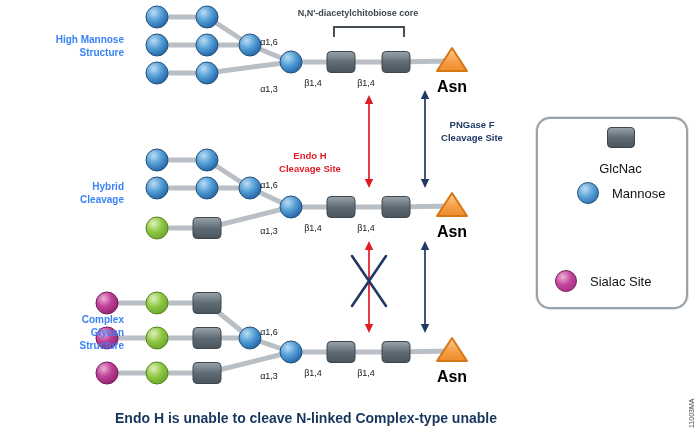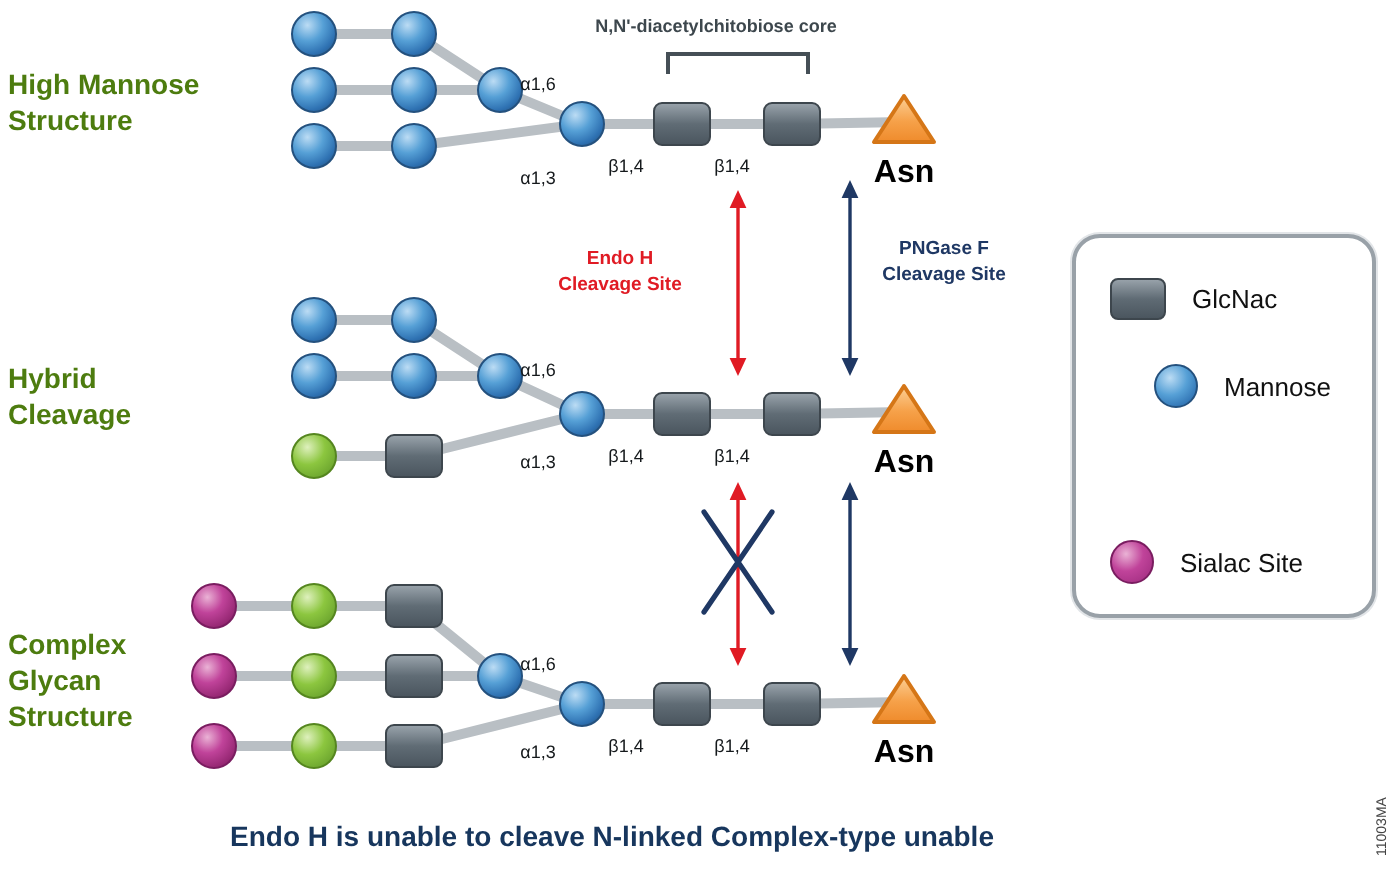--- a/index.html
+++ b/index.html
@@ -4,29 +4,29 @@
 <style>
   * { margin:0; padding:0; box-sizing:border-box; }
   body { background:#fff; font-family:"Liberation Sans", sans-serif; }
   .stage { position:relative; width:700px; height:436px; background:#ffffff; overflow:hidden; }
   .stage > svg { position:absolute; left:0; top:0; }
 
   .edge { stroke:#b9bfc4; stroke-width:5; stroke-linecap:round; }
   .bracket { fill:none; stroke:#454f56; stroke-width:2; }
   .xmark { fill:none; stroke:#1f3864; stroke-width:2.6; stroke-linecap:round; }
 
-  .struct-title { position:absolute; font-weight:bold; font-size:14px; color:#4d7c0f;
-                  line-height:1.28; white-space:pre-line; width:120px; }
+  .struct-title { position:absolute; font-weight:bold; font-size:10px; color:#3b82f6;
+                  line-height:1.28; white-space:pre-line; width:120px;text-align:right; }
   .lbl { position:absolute; transform:translate(-50%,-50%); font-size:9px; color:#15191c; white-space:nowrap; }
   .asn-lbl { position:absolute; transform:translate(-50%,-50%); font-size:16px; font-weight:bold; color:#000; }
   .core-label { position:absolute; transform:translate(-50%,-50%); font-size:9px; font-weight:bold;
                 color:#3d474d; white-space:nowrap; }
   .cleave { position:absolute; transform:translate(-50%,-50%); font-size:9.5px; font-weight:bold;
             text-align:center; line-height:1.35; white-space:pre-line; }
-  .endo { color:#e01b24; }
+  .endo { color:#e01b24;margin-top:26px; }
   .pngase { color:#1f3864; }
   .caption { position:absolute; left:0; top:410px; width:612px; text-align:center;
              font-size:14px; font-weight:bold; color:#17365d; }
   .watermark { position:absolute; left:688px; top:428px; font-size:7px; color:#444;
                transform:rotate(-90deg); transform-origin:top left; white-space:nowrap; }
 
   .legend { position:absolute; left:536px; top:117px; width:152px; height:192px;
             border:2px solid #99a1a8; border-radius:14px; background:#fff;
             box-shadow:0 0 0 1px #e2e5e8; }
   .legend-item { position:absolute; left:0; width:100%; height:44px;
@@ -185,21 +185,21 @@
 Glycan
 Structure</div>
 
   <div class="core-label" style="left:358px;top:13px">N,N'-diacetylchitobiose core</div>
   <div class="cleave endo" style="left:310px;top:137px">Endo H
 Cleavage Site</div>
   <div class="cleave pngase" style="left:472px;top:132px">PNGase F
 Cleavage Site</div>
 
   <div class="legend" id="legend">
-      <div class="legend-item" style="top: 8px;">
+      <div class="legend-item" style="top: 8px; flex-direction: column;">
         <div class="swatch-square sw-glcnac"></div>
         <div class="legend-label">GlcNac</div>
       </div>
       <div class="legend-item" style="top: 52px; padding-left: 39px;">
         <div class="swatch-circle sw-mannose"></div>
         <div class="legend-label">Mannose</div>
       </div>
       <div class="legend-item" style="top: 140px;">
         <div class="swatch-circle sw-sialic"></div>
         <div class="legend-label">Sialac Site</div>

